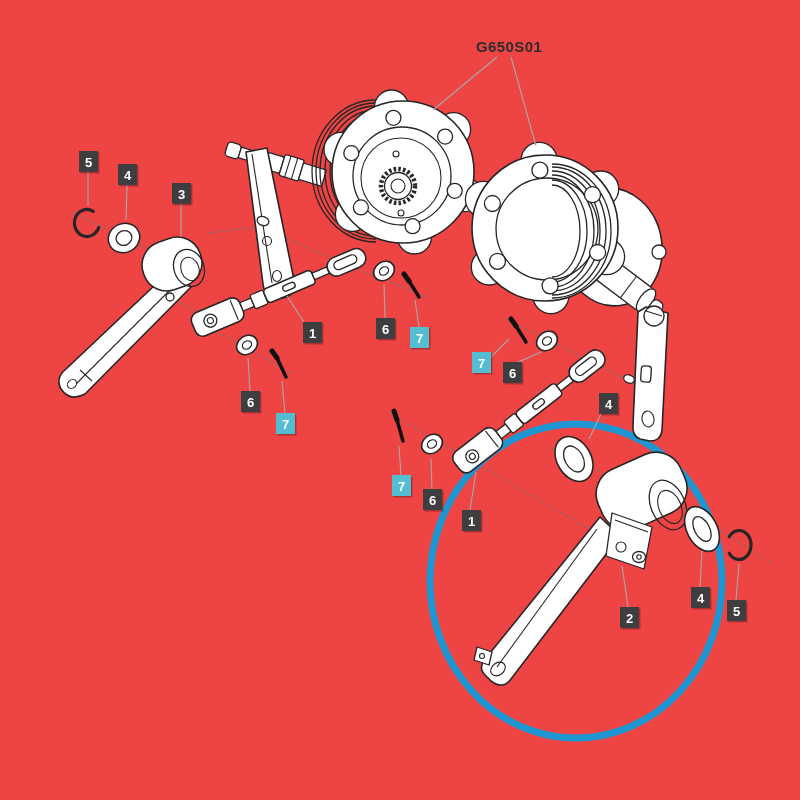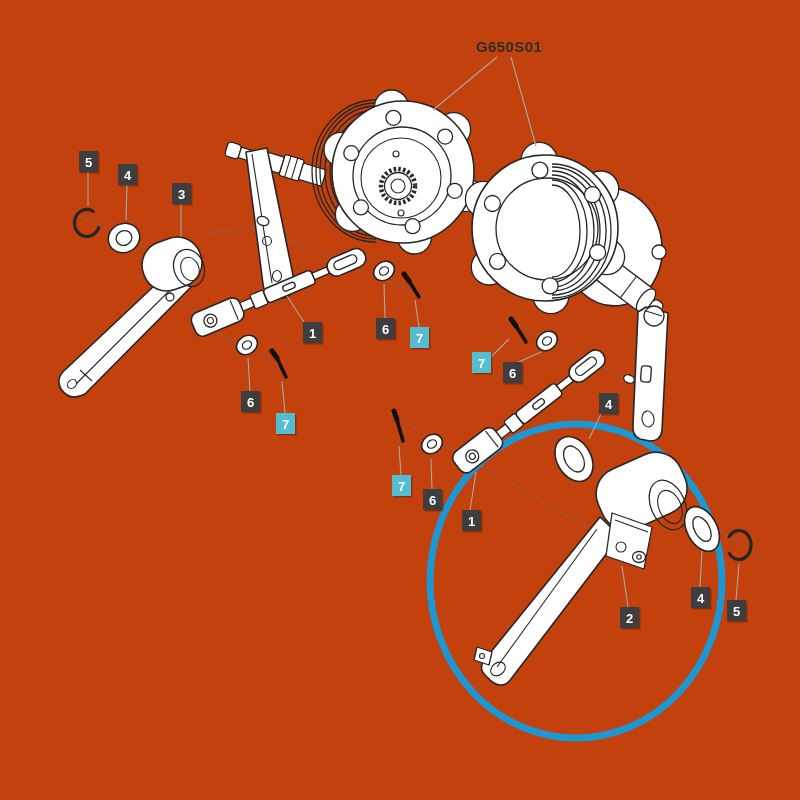--- a/index.html
+++ b/index.html
@@ -1,16 +1,16 @@
 <!DOCTYPE html>
 <html><head>
 <meta charset="utf-8">
 <style>
   html,body{margin:0;padding:0;background:#fff;}
-  #stage{position:relative;width:800px;height:800px;background:#c2410c;overflow:hidden;
+  #stage{position:relative;width:800px;height:800px;background:#ef4444;overflow:hidden;
          font-family:"Liberation Sans",sans-serif;text-align:right;}
   svg{position:absolute;top:0;left:0;}
   .p{fill:#ffffff;stroke:#262626;stroke-width:1.6;stroke-linejoin:round;}
   .p2{fill:#ffffff;stroke:#262626;stroke-width:1.3;stroke-linejoin:round;}
   .t{fill:none;stroke:#262626;stroke-width:1.3;}
   .tt{fill:none;stroke:#262626;stroke-width:1.1;}
   .d{fill:none;stroke:#707070;stroke-width:1;stroke-dasharray:4 3;}
   .ring{fill:none;stroke:#262626;stroke-width:3.2;stroke-linecap:round;}
   .pin{fill:none;stroke:#111;stroke-linecap:round;}
   .lbl{font:bold 13px "Liberation Sans",sans-serif;}

